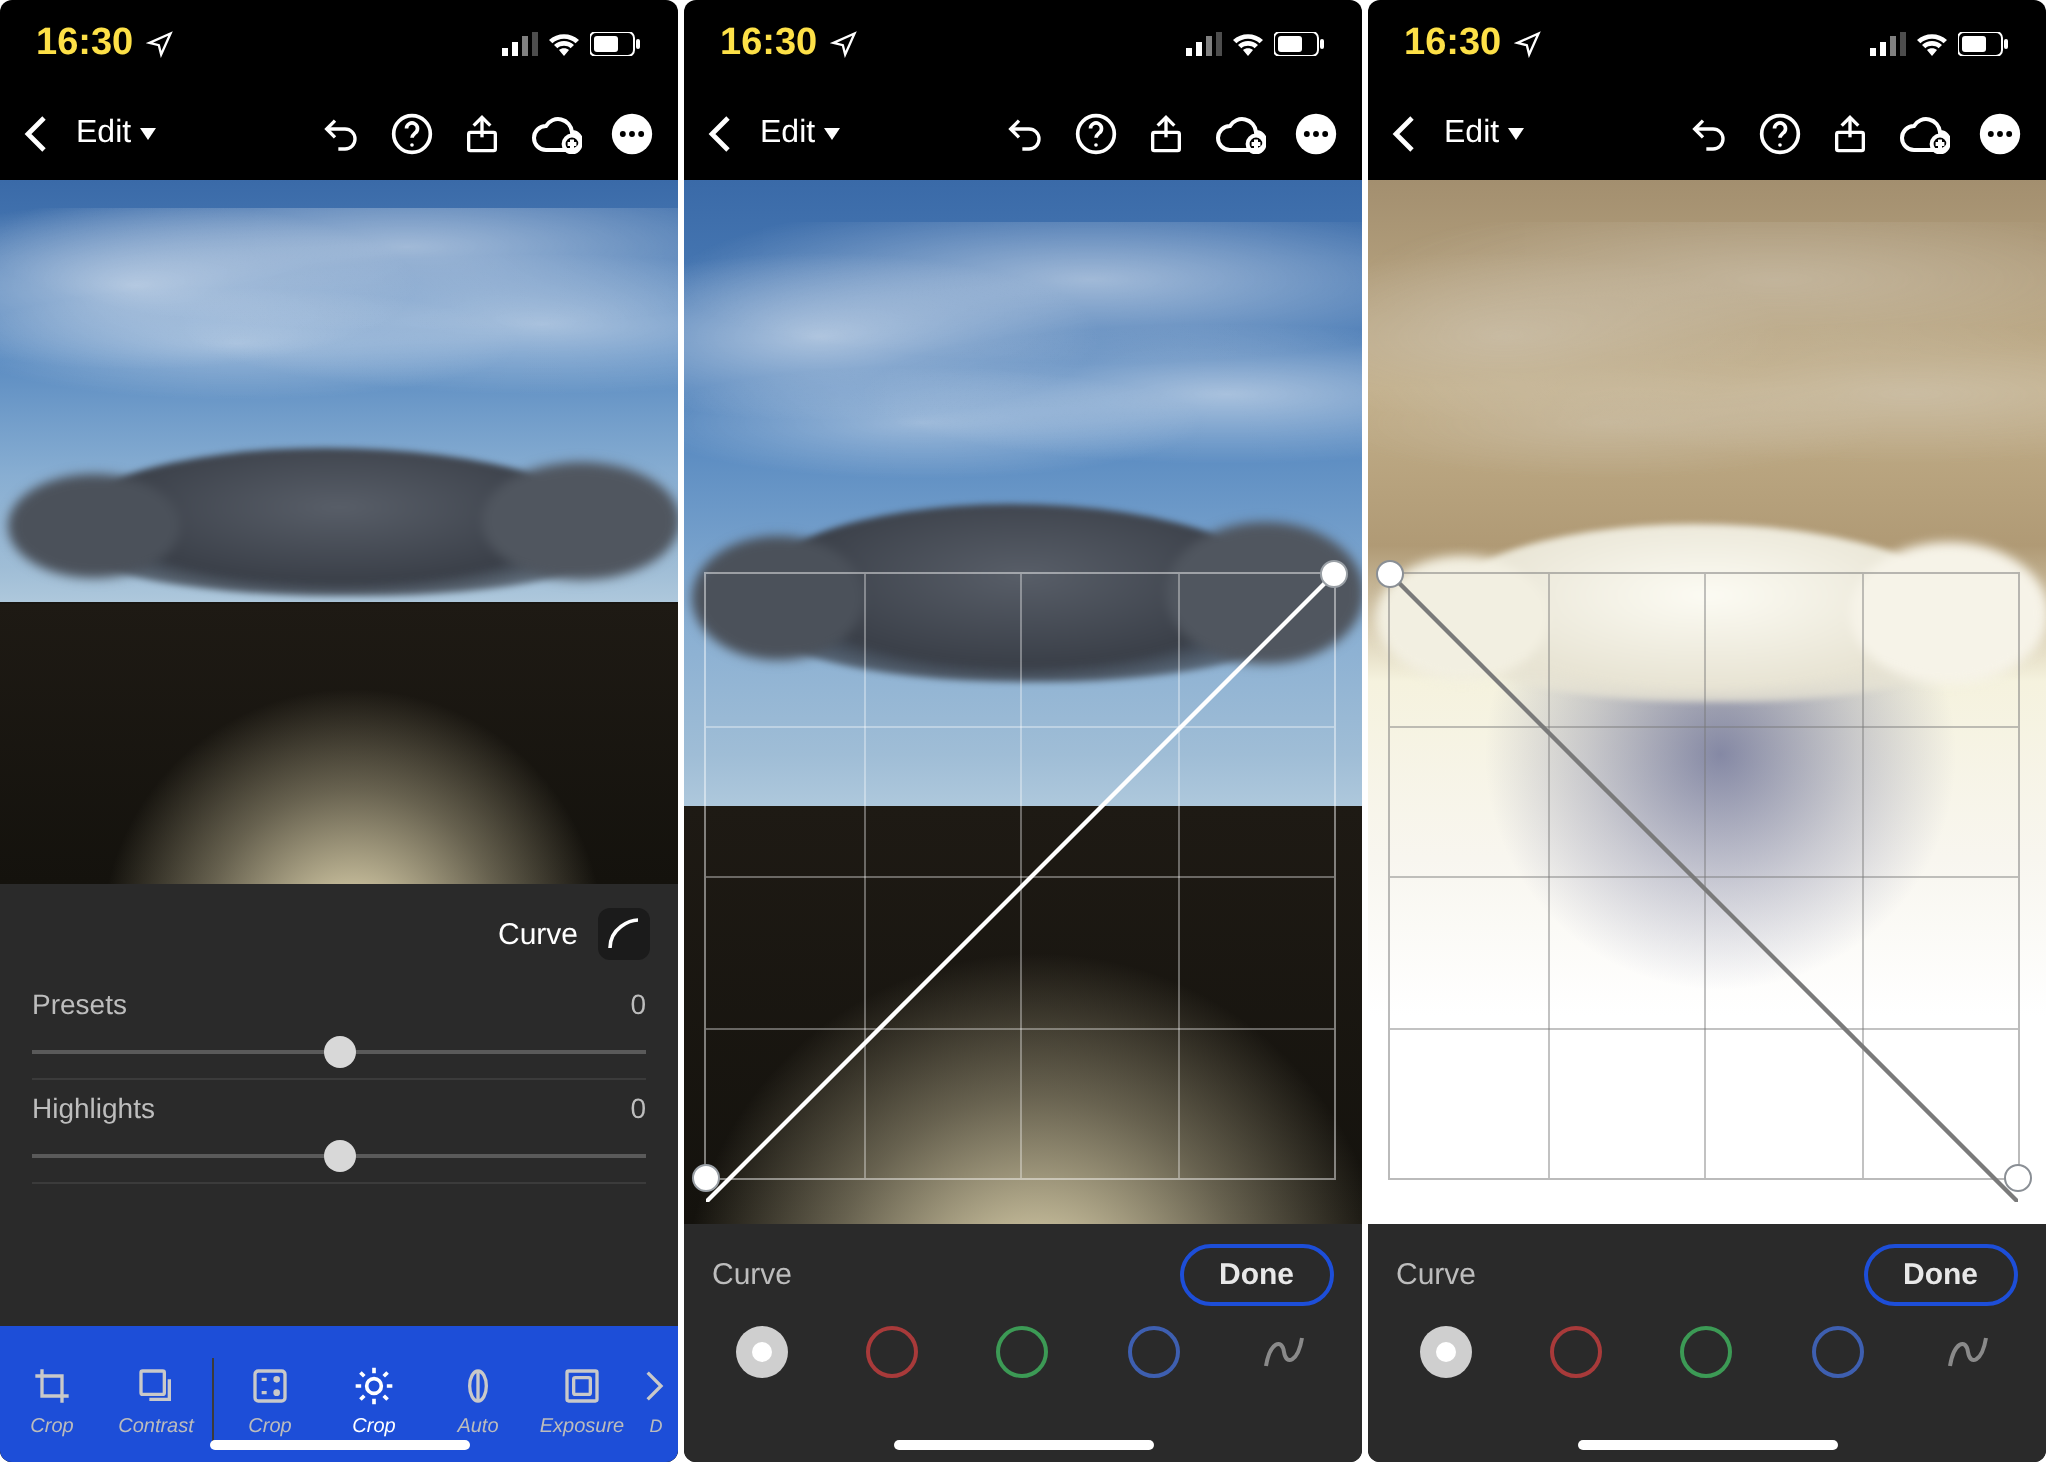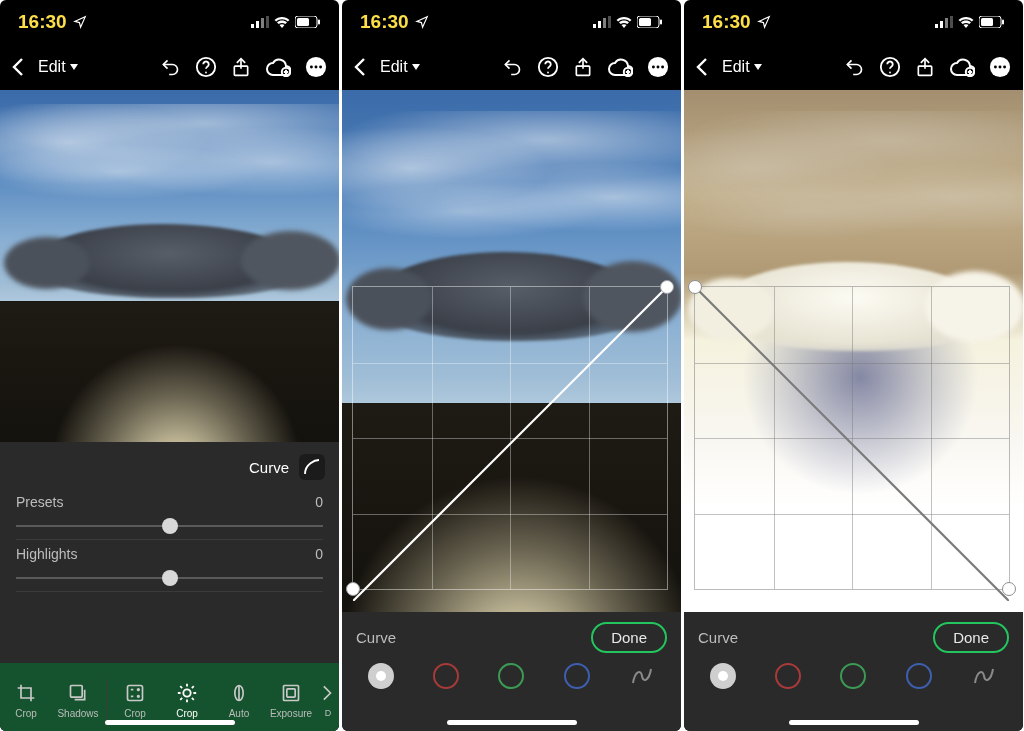--- a/index.html
+++ b/index.html
@@ -134,24 +134,25 @@
     display:flex; align-items:center; justify-content:center;
   }
   .slider-row { padding: 6px 16px 0 16px; }
   .slider-row .row-top { display:flex; justify-content:space-between; margin-bottom:6px; font-size:14px; color:#bdbdbd;}
   .slider-row .track { position:relative; height:20px; }
   .slider-row .line { position:absolute; top:9px; left:0; right:0; height:2px; background:#5a5a5a; }
   .slider-row .knob { position:absolute; top:2px; width:16px; height:16px; border-radius:50%; background:#d8d8d8; transform:translateX(-50%);}
   .slider-row .divider { height:1px; background:#3b3b3b; margin-top:3px; }
   .bottom-tabs {
     position:absolute; left:0; right:0; bottom:0; height:68px;
-    background:#14532d;
+    background:#1d4ed8;
     display:flex;
     align-items:center;
     padding-top:6px;
+    font-style:italic;
   }
   .bottom-tabs .tab {
     flex:0 0 auto; width:52px;
     display:flex; flex-direction:column; align-items:center; gap:4px;
     color:#bcbcbc; font-size:10px;
   }
   .bottom-tabs .tab.active { color:#fff; }
   .bottom-tabs .tab.active .ticon { color:#fff; }
   .bottom-tabs .ticon { width:22px; height:22px; color:#c9c9c9; display:flex; align-items:center; justify-content:center;}
   .bottom-tabs .vline { width:1px; height:42px; background:#3b3b3b; margin:0 2px;}
@@ -164,22 +165,22 @@
   .panel2 {
     position:absolute; left:0; right:0; bottom:0; height:119px;
     background:#2a2a2a; color:#c9c9c9;
   }
   .done-row {
     display:flex; justify-content:space-between; align-items:center;
     padding: 10px 14px 6px 14px;
   }
   .done-row .label { font-size:15px; color:#bdbdbd;}
   .done-btn {
-    border:2px solid #22c55e; color:#e8e8e8;
-    border-radius:18px; padding:5px 18px; font-size:15px; font-weight:400;
+    border:2px solid #1d4ed8; color:#e8e8e8;
+    border-radius:18px; padding:5px 18px; font-size:15px; font-weight:700;
     background:transparent;
   }
   .channel-row {
     display:flex; justify-content:space-around; align-items:center;
     padding: 4px 6px 0 6px;
   }
   .ch {
     width:26px; height:26px; border-radius:50%;
     display:flex; align-items:center; justify-content:center;
   }
@@ -313,21 +314,21 @@
           </span>
         <span>Crop</span>
       </div>
       <div class="tab">
         <span class="ticon">
             <svg width="20" height="20" viewBox="0 0 24 24" fill="none" stroke="currentColor" stroke-width="2">
               <rect x="3" y="3" width="14" height="14" rx="1"></rect>
               <path d="M8 20h12V8"></path>
             </svg>
           </span>
-        <span>Shadows</span>
+        <span>Contrast</span>
       </div>
       <div class="vline"></div>
       <div class="tab">
         <span class="ticon">
             <svg width="20" height="20" viewBox="0 0 24 24" fill="none" stroke="currentColor" stroke-width="2">
               <rect x="3" y="3" width="18" height="18" rx="2"></rect>
               <path d="M7 8h3M7 16h3"></path>
               <circle cx="16" cy="8" r="1" fill="currentColor"></circle>
               <circle cx="16" cy="16" r="1" fill="currentColor"></circle>
             </svg>

